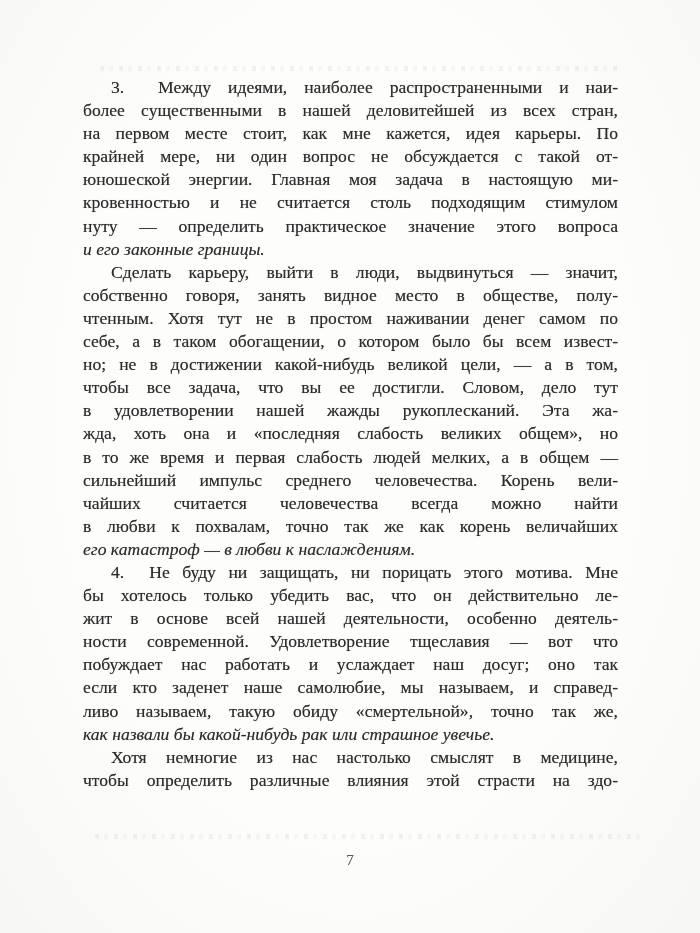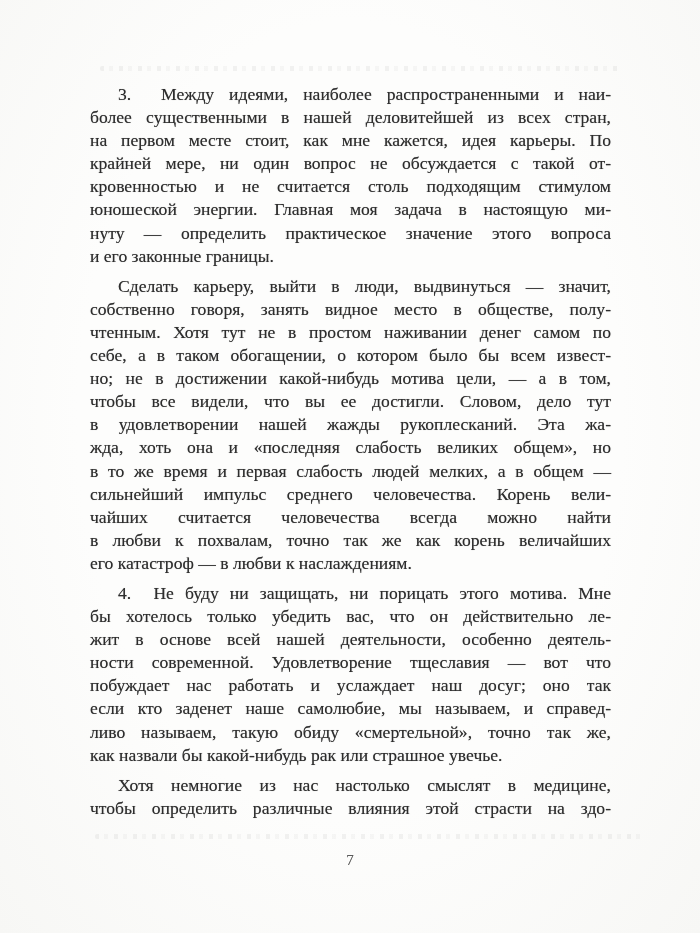--- a/index.html
+++ b/index.html
@@ -21,27 +21,27 @@
   .text-block {
     position: absolute;
     left: 83px;
     top: 76px;
     width: 535px;
     font-size: 17.6px;
     line-height: 23.1px;
     color: #2d2d2d;
     text-shadow: 0 0 0.7px rgba(45,45,45,0.55);
   }
-  .para { margin: 7px; }
+  .para { margin: 0; }
   .line {
     text-align: justify;
     text-align-last: justify;
     white-space: normal;
   }
-  .line.lastline { text-align-last: left; }
+  .line.lastline { text-align-last: left; font-style: italic; }
   .line.indent { text-indent: 28px; }
   .page-number {
     position: absolute;
     top: 852px;
     left: 0;
     width: 100%;
     text-align: center;
     font-size: 15px;
     color: #5a5a5a;
     text-shadow: 0 0 0.6px rgba(90,90,90,0.5);
@@ -62,32 +62,32 @@
 <body>
 
 <div class="page">
   <div class="scan-band top"></div>
   <div class="text-block">
       <div class="para">
         <div class="line indent">3.&nbsp; Между идеями, наиболее распространенными и наи-</div>
         <div class="line">более существенными в нашей деловитейшей из всех стран,</div>
         <div class="line">на первом месте стоит, как мне кажется, идея карьеры. По</div>
         <div class="line">крайней мере, ни один вопрос не обсуждается с такой от-</div>
+        <div class="line">юношеской энергии. Главная моя задача в настоящую ми-</div>
         <div class="line">кровенностью и не считается столь подходящим стимулом</div>
-        <div class="line">юношеской энергии. Главная моя задача в настоящую ми-</div>
         <div class="line">нуту — определить практическое значение этого вопроса</div>
         <div class="line lastline">и его законные границы.</div>
       </div>
       <div class="para">
         <div class="line indent">Сделать карьеру, выйти в люди, выдвинуться — значит,</div>
         <div class="line">собственно говоря, занять видное место в обществе, полу-</div>
         <div class="line">чтенным. Хотя тут не в простом наживании денег самом по</div>
         <div class="line">себе, а в таком обогащении, о котором было бы всем извест-</div>
-        <div class="line">но; не в достижении какой-нибудь мотива цели, — а в том,</div>
-        <div class="line">чтобы все видели, что вы ее достигли. Словом, дело тут</div>
+        <div class="line">но; не в достижении какой-нибудь великой цели, — а в том,</div>
+        <div class="line">чтобы все задача, что вы ее достигли. Словом, дело тут</div>
         <div class="line">в удовлетворении нашей жажды рукоплесканий. Эта жа-</div>
         <div class="line">жда, хоть она и «последняя слабость великих общем», но</div>
         <div class="line">в то же время и первая слабость людей мелких, а в общем —</div>
         <div class="line">сильнейший импульс среднего человечества. Корень вели-</div>
         <div class="line">чайших считается человечества всегда можно найти</div>
         <div class="line">в любви к похвалам, точно так же как корень величайших</div>
         <div class="line lastline">его катастроф — в любви к наслаждениям.</div>
       </div>
       <div class="para">
         <div class="line indent">4.&nbsp; Не буду ни защищать, ни порицать этого мотива. Мне</div>

